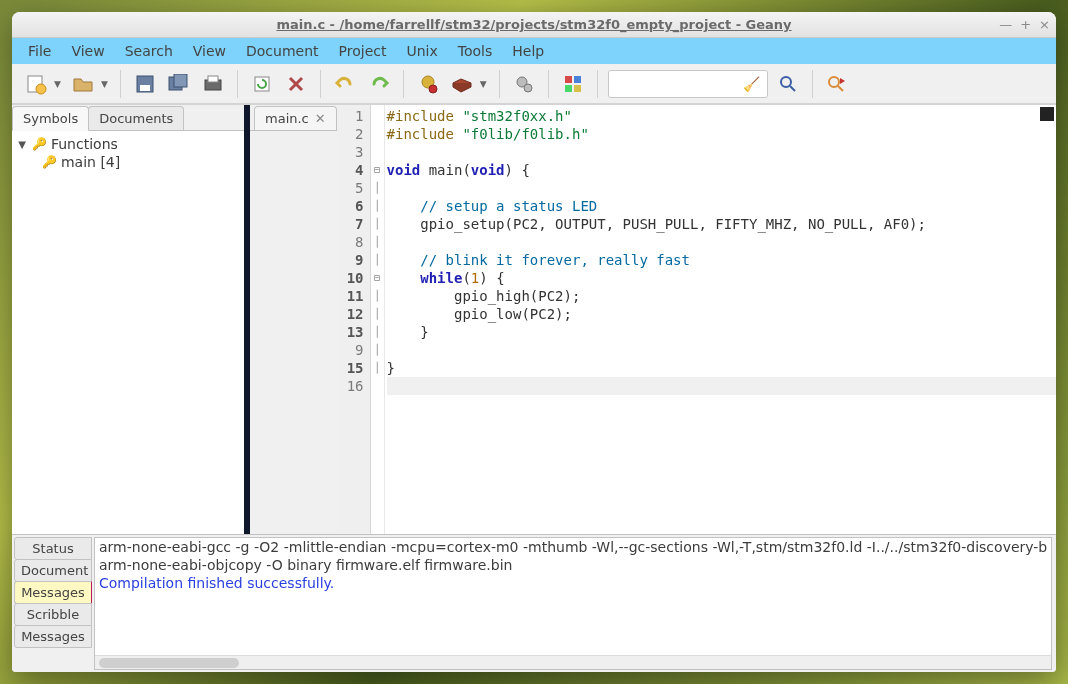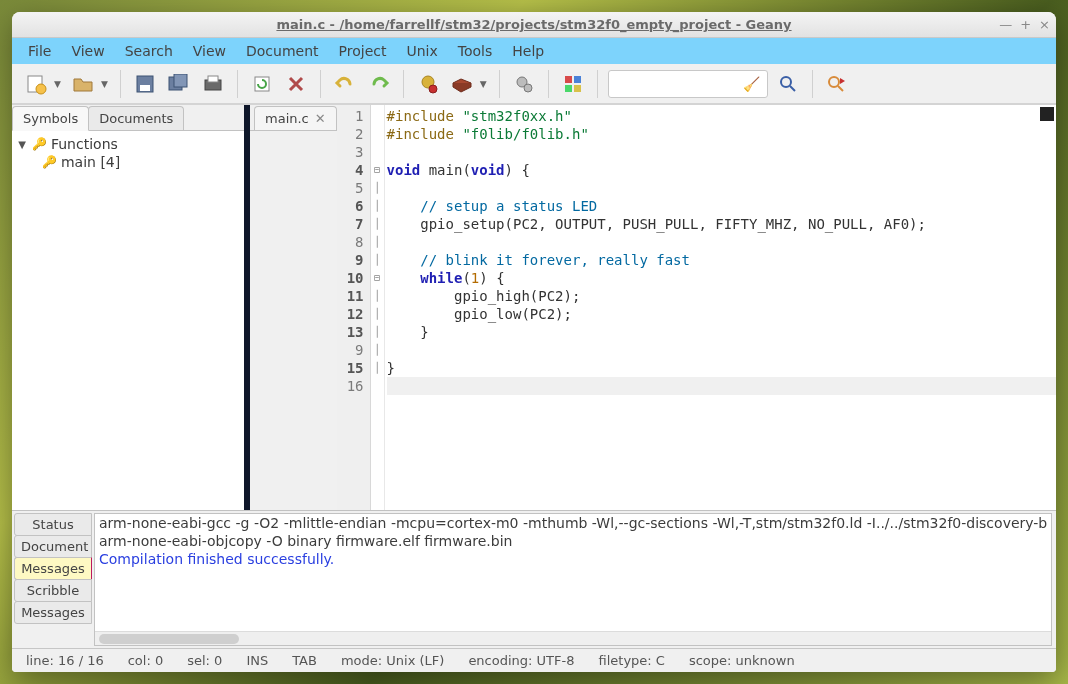--- a/index.html
+++ b/index.html
@@ -478,25 +478,14 @@
           <div class="msg">arm-none-eabi-gcc -g -O2 -mlittle-endian -mcpu=cortex-m0  -mthumb  -Wl,--gc-sections -Wl,-T,stm/stm32f0.ld -I../../stm32f0-discovery-b</div>
           <div class="msg">arm-none-eabi-objcopy -O binary firmware.elf firmware.bin</div>
           <div class="msg msg-blue">Compilation finished successfully.</div>
         </div>
       <div class="hscroll">
           <div class="th"></div>
         </div>
     </div>
   </div>
 
-  <div class="statusbar">
-    <span>line: 16 / 16</span>
-    <span>col: 0</span>
-    <span>sel: 0</span>
-    <span>INS</span>
-    <span>TAB</span>
-    <span>mode: Unix (LF)</span>
-    <span>encoding: UTF-8</span>
-    <span>filetype: C</span>
-    <span>scope: unknown</span>
-  </div>
 
 </div>
 
 </body></html>

